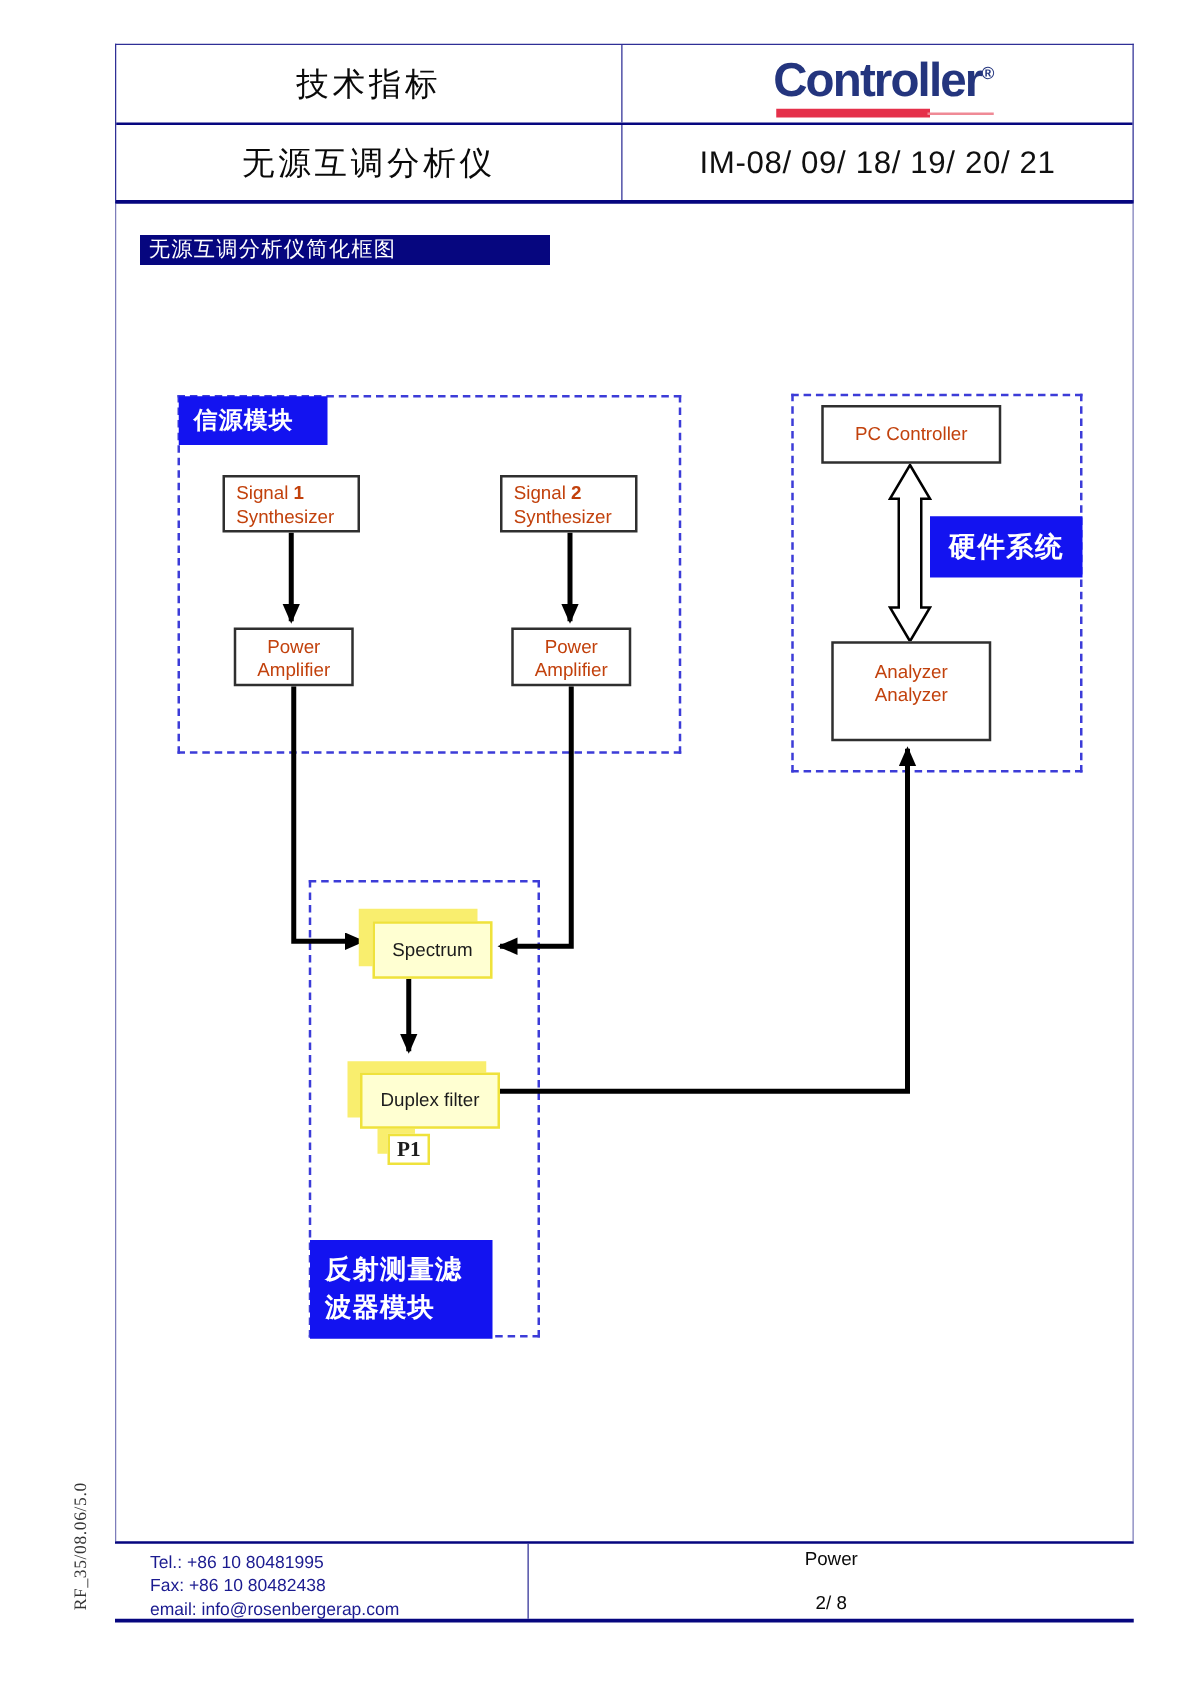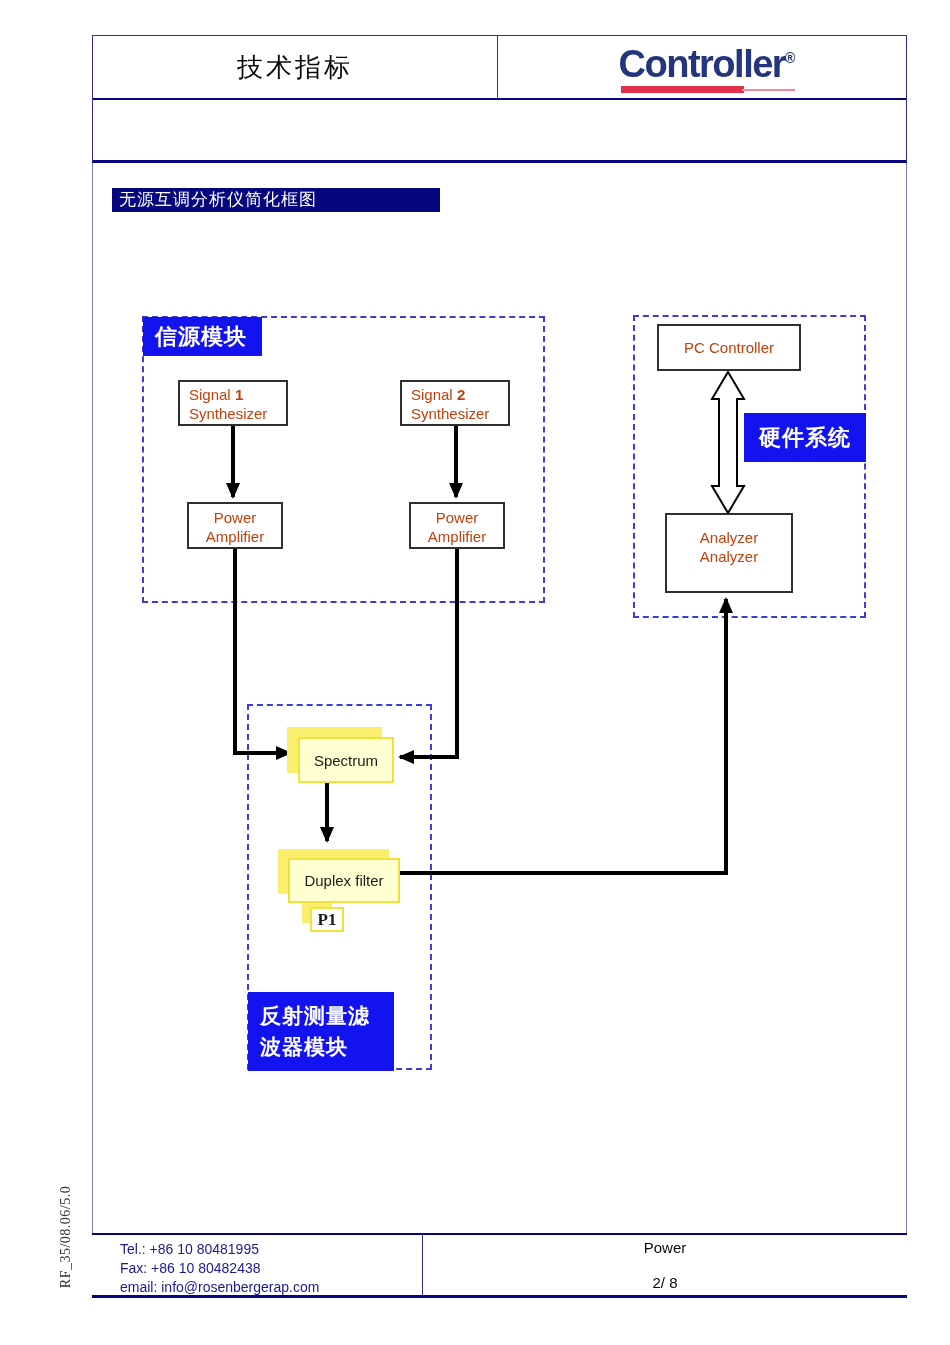--- a/index.html
+++ b/index.html
@@ -55,21 +55,21 @@
 
   
   .connectors { left:0; top:0; z-index:2; pointer-events:none; }
 
   
   .node { z-index:3; }
   .bluelabel {
     background:#1313f0; color:#ffffff; font-weight:bold; z-index:4;
   }
   .lbl-source { left:143px; top:317px; width:119px; height:39px;
-    font-size:22px; line-height:39px; padding-left:12px; letter-spacing:1px;}
+    font-size:19px; line-height:39px; padding-left:12px; letter-spacing:1px;}
   .lbl-hw { left:744px; top:413px; width:122px; height:49px;
     font-size:22px; line-height:49px; text-align:center; letter-spacing:1px;}
   .lbl-filter { left:248px; top:992px; width:146px; height:79px;
     font-size:21px; line-height:31px; padding:8px 0 16px 12px; letter-spacing:1px;}
 
   .wbox {
     background:#fff; border:2px solid #2f2f2f; color:#c2410c;
     font-size:15px; line-height:19px;
   }
   .box-signal1 { left:178px; top:380px; width:110px; height:46px; padding:3px 0 0 9px; }
@@ -125,20 +125,28 @@
         <span class="doc-type cn-serif">技术指标</span>
       </div>
       <div class="hcell right">
         <div class="logo-wrap">
           <div class="logo-text"><span>Controller</span><span class="logo-reg">®</span></div>
           <div class="logo-bar-row">
             <div class="logo-bar-thick"></div>
             <div class="logo-bar-thin"></div>
           </div>
         </div>
+      </div>
+    </div>
+    <div class="header-row r2">
+      <div class="hcell left">
+        <span class="product-name cn-serif">无源互调分析仪</span>
+      </div>
+      <div class="hcell right">
+        <span class="model-numbers">IM-08/ 09/ 18/ 19/ 20/ 21</span>
       </div>
     </div>
   </div>
 
   <div class="abs body-frame"></div>
 
   <div class="abs section-bar">无源互调分析仪简化框图</div>
 
   <div class="abs dashed dash-source"></div>
   <div class="abs dashed dash-hw"></div>

